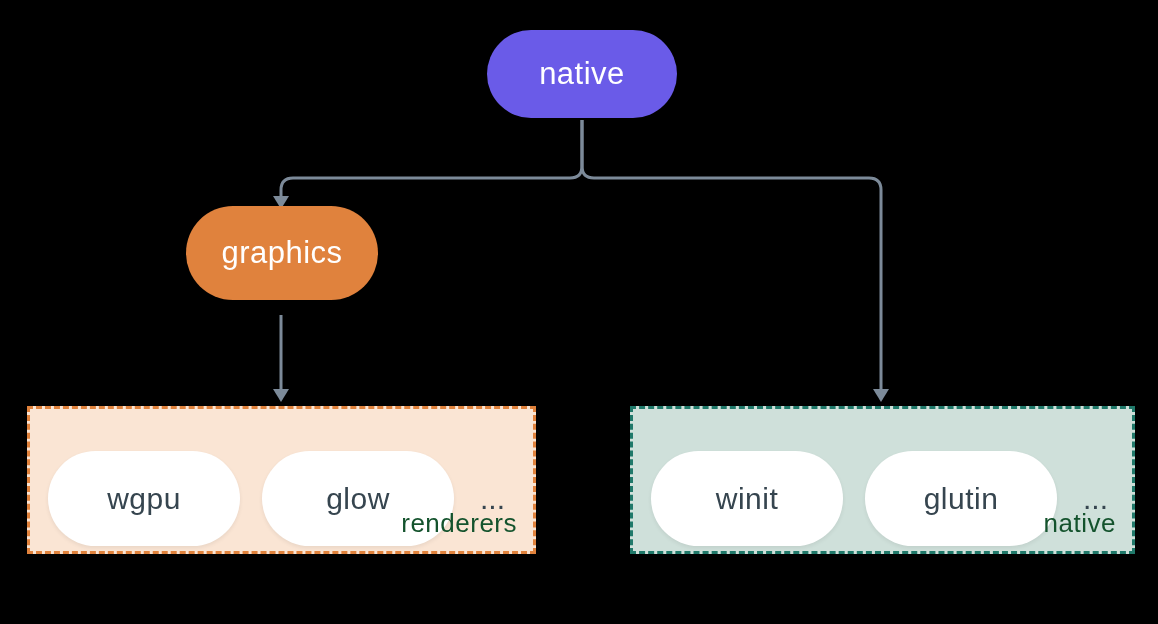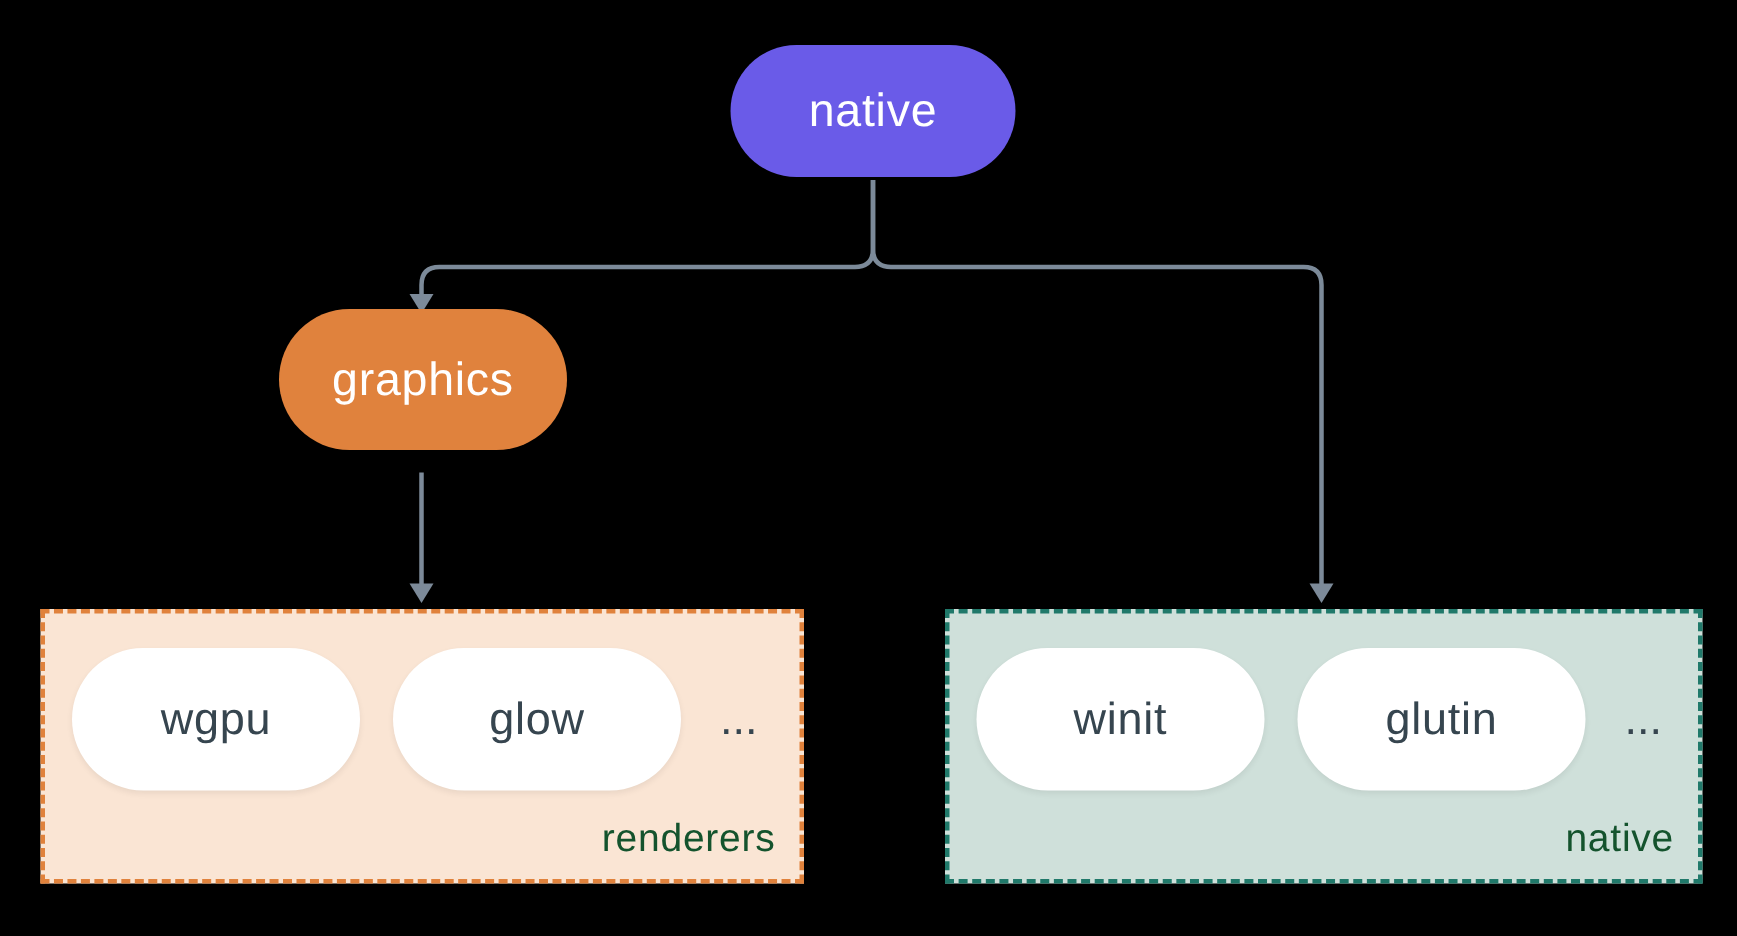--- a/index.html
+++ b/index.html
@@ -10,23 +10,23 @@
   svg.connectors{position:absolute;left:0;top:0;width:1158px;height:624px;}
   .edge{fill:none;stroke:#7C8A99;stroke-width:3;}
   .arrowhead{fill:#7C8A99;stroke:none;}
   .node{
     position:absolute;display:flex;align-items:center;justify-content:center;
     color:#ffffff;font-size:31px;letter-spacing:0.5px;
   }
   .node-native{left:487px;top:30px;width:190px;height:88px;border-radius:44px;background:#6A5BE8;}
   .node-graphics{left:186px;top:206px;width:192px;height:94px;border-radius:47px;background:#E0823D;}
   .group{
-    position:absolute;top:406px;height:183px;box-sizing:border-box;
-    border:3px dashed;display:flex;align-items:flex-start;
-    padding:23px 0 16px 18px;gap:22px;
+    position:absolute;top:406px;height:148px;box-sizing:border-box;
+    border:3px dashed;display:flex;align-items:flex-end;
+    padding:23px 0 5px 18px;gap:22px;
   }
   .group-renderers{left:27px;width:509px;background:#FAE5D4;border-color:#E0823C;}
   .group-shells{left:630px;width:505px;background:#CFE0DA;border-color:#20796A;}
   .pill{
     width:192px;height:95px;border-radius:48px;background:#ffffff;
     display:flex;align-items:center;justify-content:center;
     font-size:30px;color:#36454F;letter-spacing:0.5px;
     box-shadow:0 2px 4px rgba(0,0,0,0.07);
   }
   .ellipsis{

